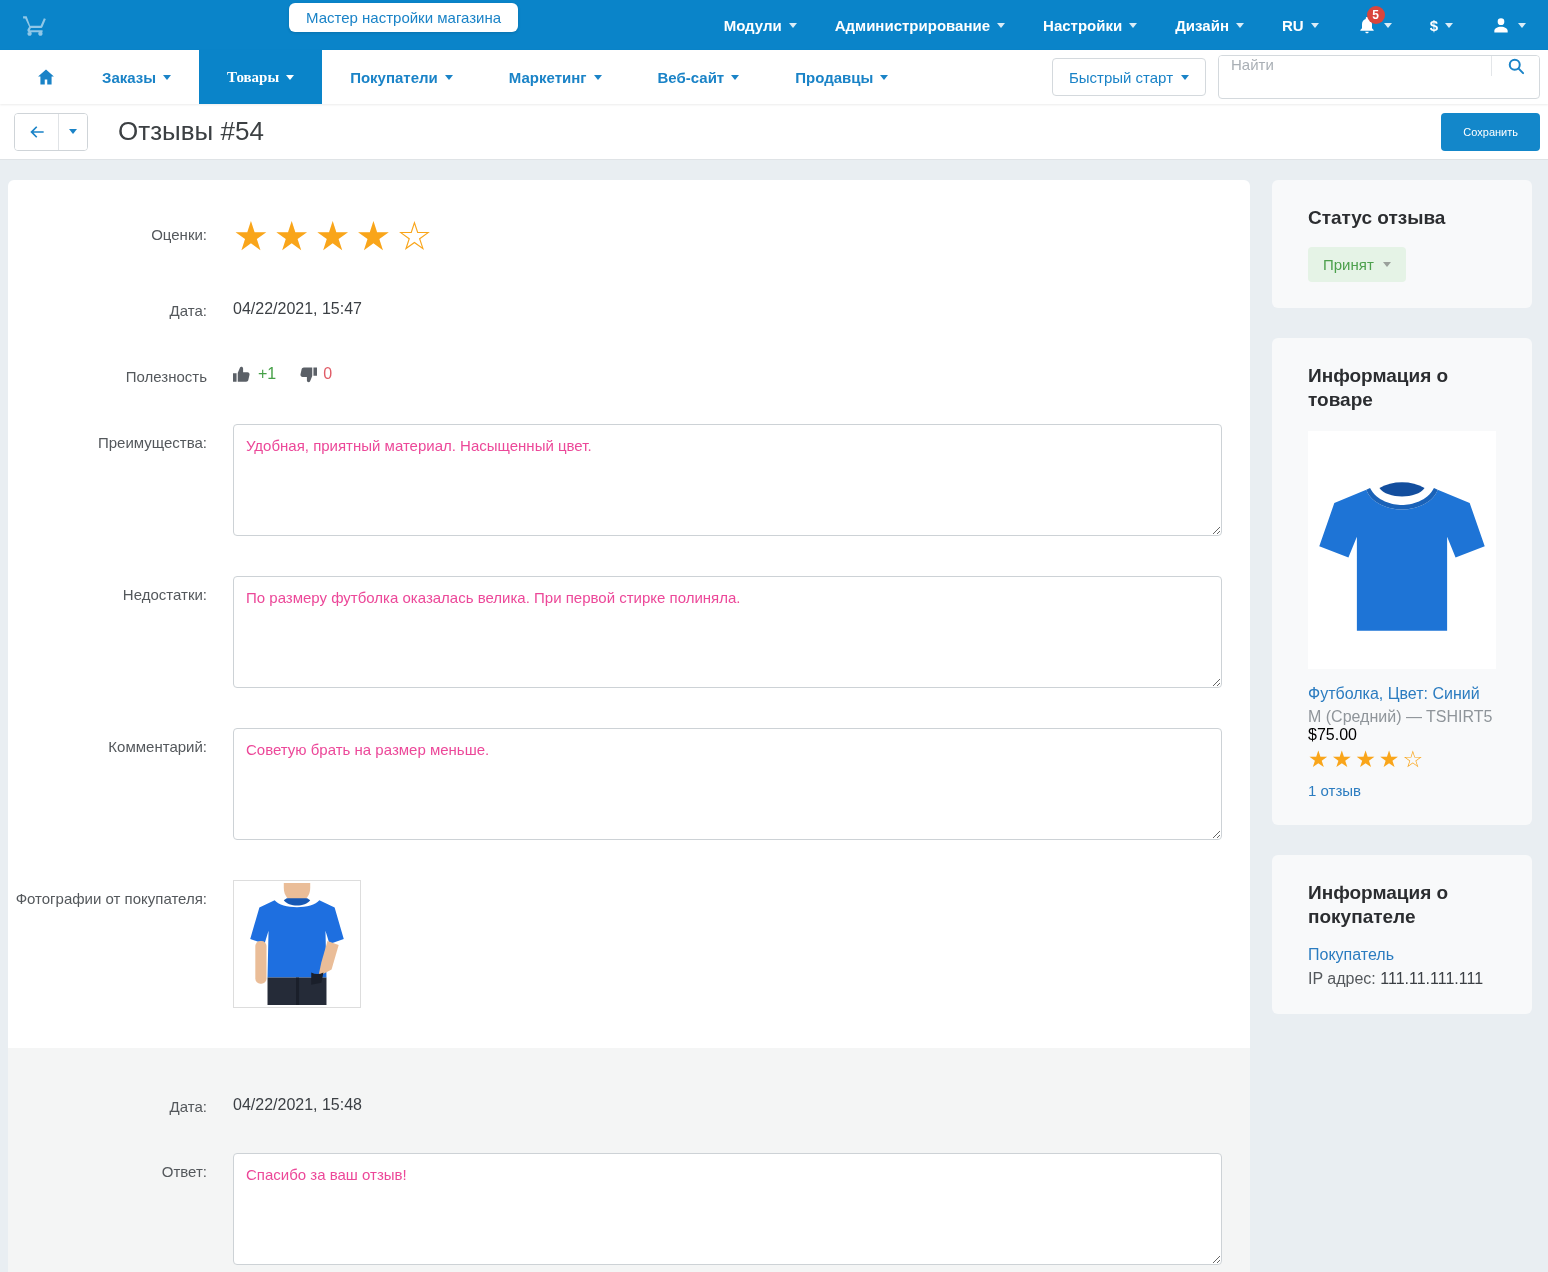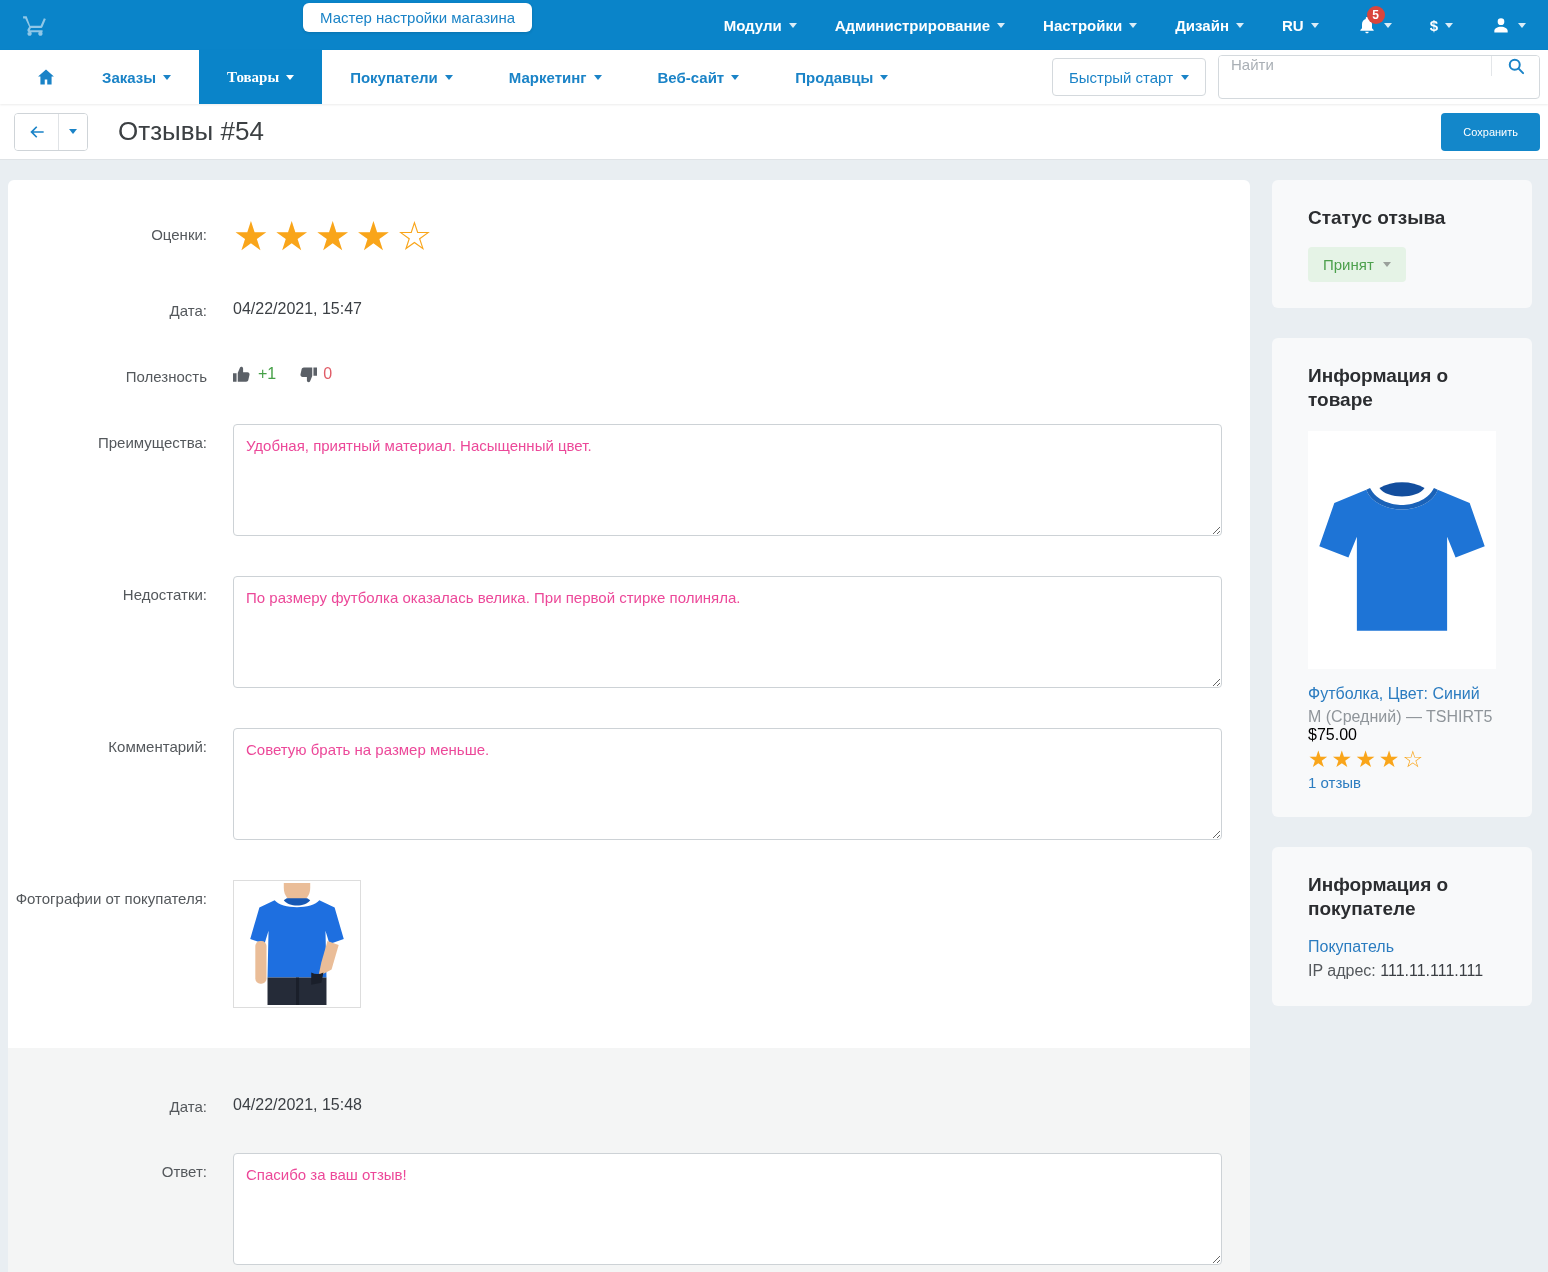--- a/index.html
+++ b/index.html
@@ -2,21 +2,21 @@
 <html><head>
 <meta charset="utf-8">
 <style>
   * { margin:0; padding:0; box-sizing:border-box; }
   html,body { width:1548px; height:1272px; overflow:hidden;
     font-family:"Liberation Sans","DejaVu Sans",sans-serif; background:#e9eef2; }
 
   
   .topbar { position:relative; height:50px; background:#0a84c9; display:flex; align-items:center; padding:0 22px; }
   .cart-ic { color:rgba(255,255,255,.55); width:26px; height:26px; }
-  .wizard-pill { position:absolute; left:303px; top:3px; background:#fff; color:#1a83c7;
+  .wizard-pill { position:absolute; left:289px; top:3px; background:#fff; color:#1a83c7;
     font-size:15px; padding:6px 17px; border-radius:6px; box-shadow:0 1px 3px rgba(0,0,0,.15); cursor:pointer; }
   .top-menus { margin-left:auto; display:flex; align-items:center; gap:38px; }
   .top-item { color:#fff; font-size:15px; font-weight:600; display:flex; align-items:center; gap:7px; cursor:pointer; }
   .caret { width:0; height:0; border-left:4px solid transparent; border-right:4px solid transparent;
     border-top:5px solid currentColor; display:inline-block; }
   .top-item .caret { opacity:.85; }
   .ic { width:20px; height:20px; display:block; }
   .bell-wrap { position:relative; }
   .badge { position:absolute; top:-9px; right:-8px; background:#d9453c; color:#fff; font-size:12px; font-weight:700;
     border-radius:50%; width:18px; height:18px; display:flex; align-items:center; justify-content:center; }
@@ -81,21 +81,21 @@
   .side-title { font-size:19px; font-weight:700; color:#2b2d30; line-height:1.3; }
   .status-btn { margin-top:16px; display:inline-flex; align-items:center; gap:9px; background:#e5f3e6;
     border:none; border-radius:4px; padding:9px 15px; color:#4da04d; font-size:15px; font-family:inherit; cursor:pointer; }
   .status-btn .caret { color:#9aa09b; }
   .prod-img { background:#fff; margin:18px 0 16px 0; height:238px; display:flex; align-items:center; justify-content:center; cursor:pointer; }
   .prod-img svg { width:210px; height:210px; }
   .link { color:#2b7cc0; font-size:16px; text-decoration:none; cursor:pointer; display:inline-block; }
   .muted { color:#8f959a; font-size:16px; margin-top:5px; }
   .price { color:#000000; font-size:16px; margin-top:0; }
   .stars-small { color:#f9a51a; font-size:23px; letter-spacing:3px; line-height:1.2; margin-top:2px; }
-  .reviews-link { font-size:15px;text-decoration:underline; }
+  .reviews-link { margin-top:8px; font-size:15px;text-decoration:underline; }
   .cust-link { margin-top:16px; }
   .ip-row { margin-top:6px; font-size:16px; color:#54585c; }
   .ip-row b { font-weight:400; color:#3b3f44; }
 </style>
 </head>
 <body>
 
 <div class="topbar">
   <svg class="cart-ic" viewBox="0 0 24 24" fill="currentColor">
     <path d="M7 18c-1.1 0-2 .9-2 2s.9 2 2 2 2-.9 2-2-.9-2-2-2zm10 0c-1.1 0-2 .9-2 2s.9 2 2 2 2-.9 2-2-.9-2-2-2zM7.2 14.8h10.1c.8 0 1.4-.5 1.7-1.2l3-7.1-1.8-.8-3 7.1H7.5L4.3 4H1v2h2l3.6 7.6-1.4 2.4c-.7 1.3.2 2.8 1.7 2.8H19v-2H7.2l1-2z"></path>

